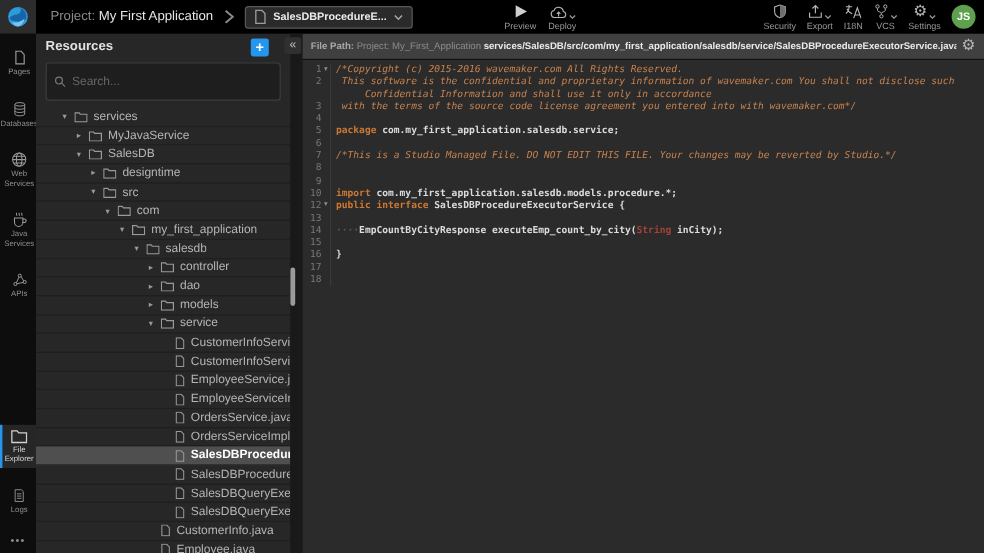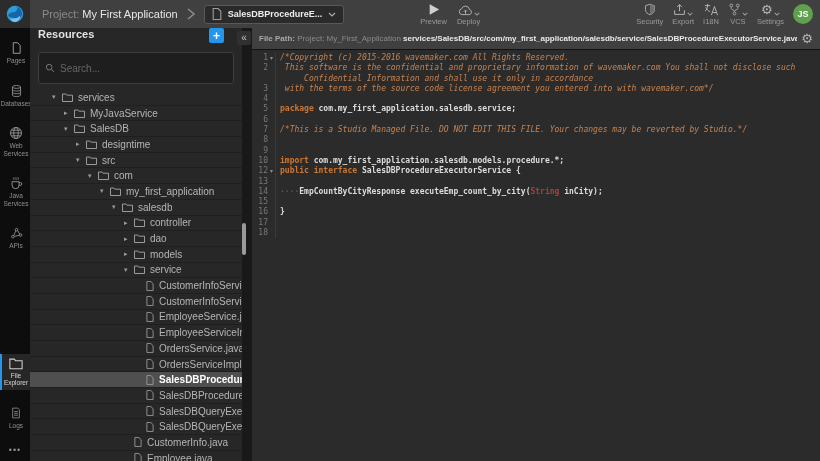--- a/index.html
+++ b/index.html
@@ -1,20 +1,20 @@
 <!DOCTYPE html>
 <html><head>
 <meta charset="utf-8">
 <style>
   * { margin:0; padding:0; box-sizing:border-box; }
   html,body { width:820px; height:461px; overflow:hidden; background:#1b1b1b;
               font-family:"Liberation Sans", sans-serif; }
 
   
-  .topbar { height:28px; background:#404040; display:flex; align-items:center; position:relative; }
+  .topbar { height:28px; background:#000000; display:flex; align-items:center; position:relative; }
   .logo-box { width:30px; height:28px; background:#2c2c2c; display:flex; align-items:center; justify-content:center; flex:0 0 auto; }
   .proj { margin-left:12px; font-size:11px; white-space:nowrap; }
   .plabel { color:#8a8a8a; }
   .pname  { color:#e6e6e6; margin-left:3px; }
   .crumb { margin:0 9px; display:flex; align-items:center; }
   .file-dd { display:flex; align-items:center; gap:6px; border:1px solid #585858; background:#2a2a2a;
              border-radius:3px; height:19px; padding:0 7px; cursor:pointer; }
   .file-dd .dd-label { font-size:9px; font-weight:bold; color:#ececec; white-space:nowrap; }
   .tb-act { display:flex; flex-direction:column; align-items:center; justify-content:center; height:28px; cursor:pointer; }
   .tb-act .lbl { font-size:7.5px; color:#9a9a9a; margin-top:1px; white-space:nowrap; }
@@ -32,21 +32,21 @@
   .rail-item { display:flex; flex-direction:column; align-items:center; margin-bottom:13px; cursor:pointer;
                border-left:2px solid transparent; padding:3px 0; }
   .rail-item .rlbl { font-size:6.5px; color:#8f8f8f; text-align:center; line-height:7.5px; margin-top:2px; }
   .rail-item.active { background:#262626; border-left:2px solid #2596ee; }
   .rail-item.active .rlbl { color:#d8d8d8; }
   .rail-spacer { margin-top:auto; }
   .rail-dots { color:#8f8f8f; font-size:9px; text-align:center; letter-spacing:1px; margin-bottom:6px; cursor:pointer; }
 
   
   .resources { width:212px; background:#272727; display:flex; flex-direction:column; }
-  .res-header { height:22px; display:flex; align-items:flex-start; padding:0 8px; }
+  .res-header { height:22px; display:flex; align-items:center; padding:0 8px; }
   .res-title { font-size:11px; font-weight:bold; color:#e2e2e2; }
   .add-btn { margin-left:auto; margin-right:10px; width:15px; height:15px; background:#2596ee; color:#fff; border-radius:2px;
              font-size:12px; font-weight:bold; display:flex; align-items:center; justify-content:center; cursor:pointer; }
   .search-wrap { margin:2px 8px 6px 8px; height:32px; background:#1e1e1e; border:1px solid #3d3d3d; border-radius:3px;
                  display:flex; align-items:center; padding:0 6px; gap:5px; }
   .search-wrap input { flex:1; background:transparent; border:none; outline:none; color:#bbb; font-size:10px;
                        font-family:"Liberation Sans", sans-serif; }
   .search-wrap input::placeholder { color:#676767; }
   .tree { flex:1; overflow:hidden; }
   .tree-row { height:15.7px; display:flex; align-items:center; border-bottom:1px solid #1f1f1f; cursor:pointer;

